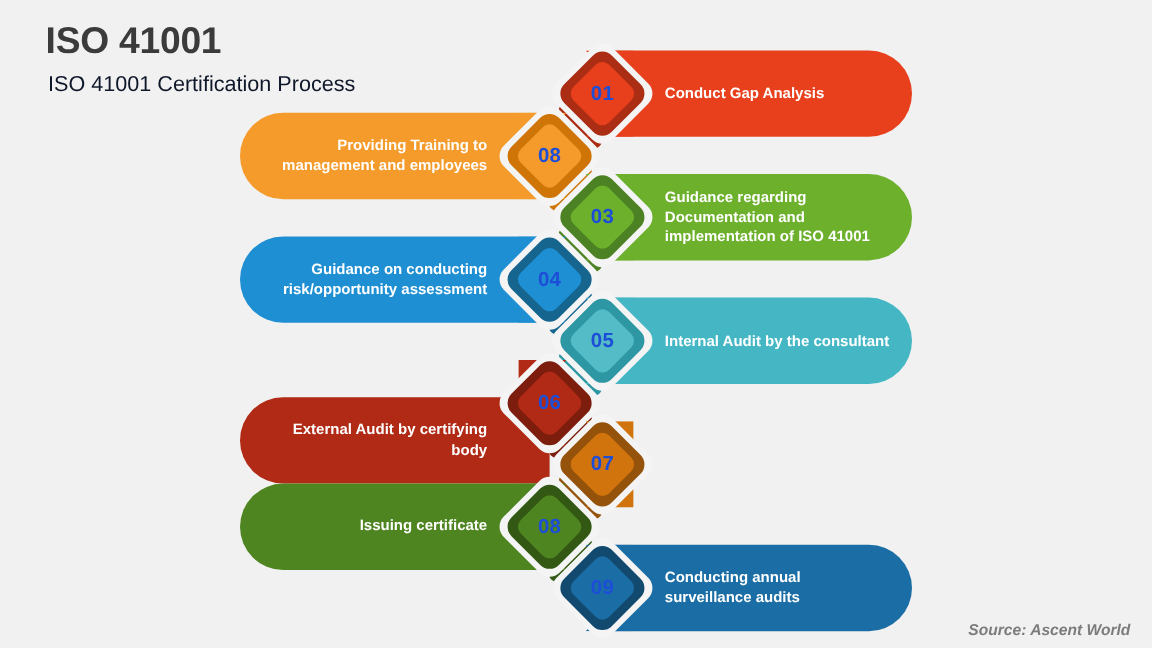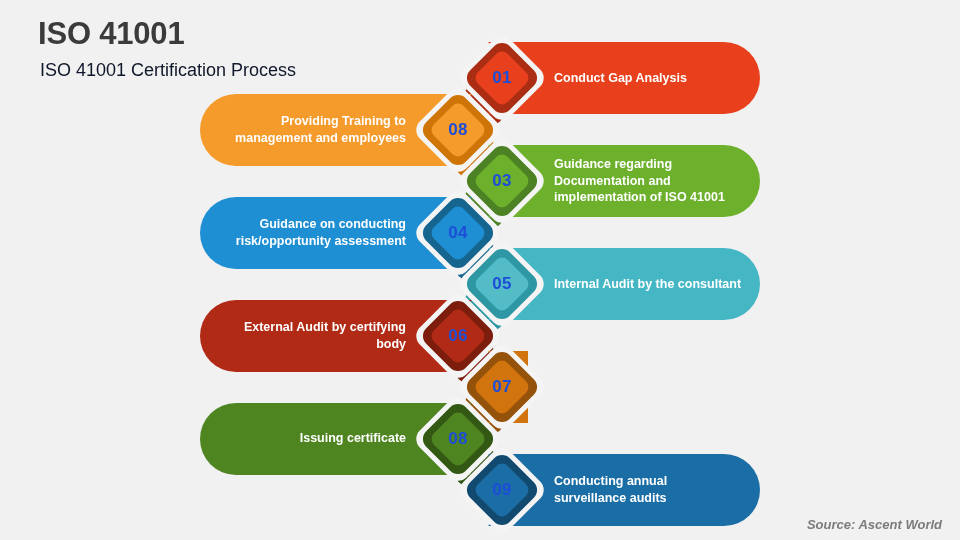--- a/index.html
+++ b/index.html
@@ -249,21 +249,21 @@
             <polygon points="40,0 40,72 0,72 36,36 0,0" fill="#45b7c4"></polygon>
           </svg></div>
         <div class="diamond-wrap">
           <div class="dia-white"></div>
           <div class="dia-outer" style="background: rgb(45, 151, 163);"></div>
           <div class="dia-inner" style="background: rgb(84, 188, 198);"></div>
           <div class="dia-num">05</div>
         </div>
       </div>
       <div class="row left" style="top: 299.5px;">
-        <div class="bar" style="background: rgb(176, 42, 21);">
+        <div class="bar" style="background: rgb(176, 42, 21); margin-top: 31px;">
           <div class="bar-text">External Audit by certifying body</div>
         </div>
         <div class="notch"><svg width="40" height="72" viewBox="0 0 40 72">
             <polygon points="0,0 0,72 40,72 4,36 40,0" fill="#b02a15"></polygon>
           </svg></div>
         <div class="diamond-wrap">
           <div class="dia-white"></div>
           <div class="dia-outer" style="background: rgb(124, 29, 13);"></div>
           <div class="dia-inner" style="background: rgb(176, 42, 21);"></div>
           <div class="dia-num">06</div>

